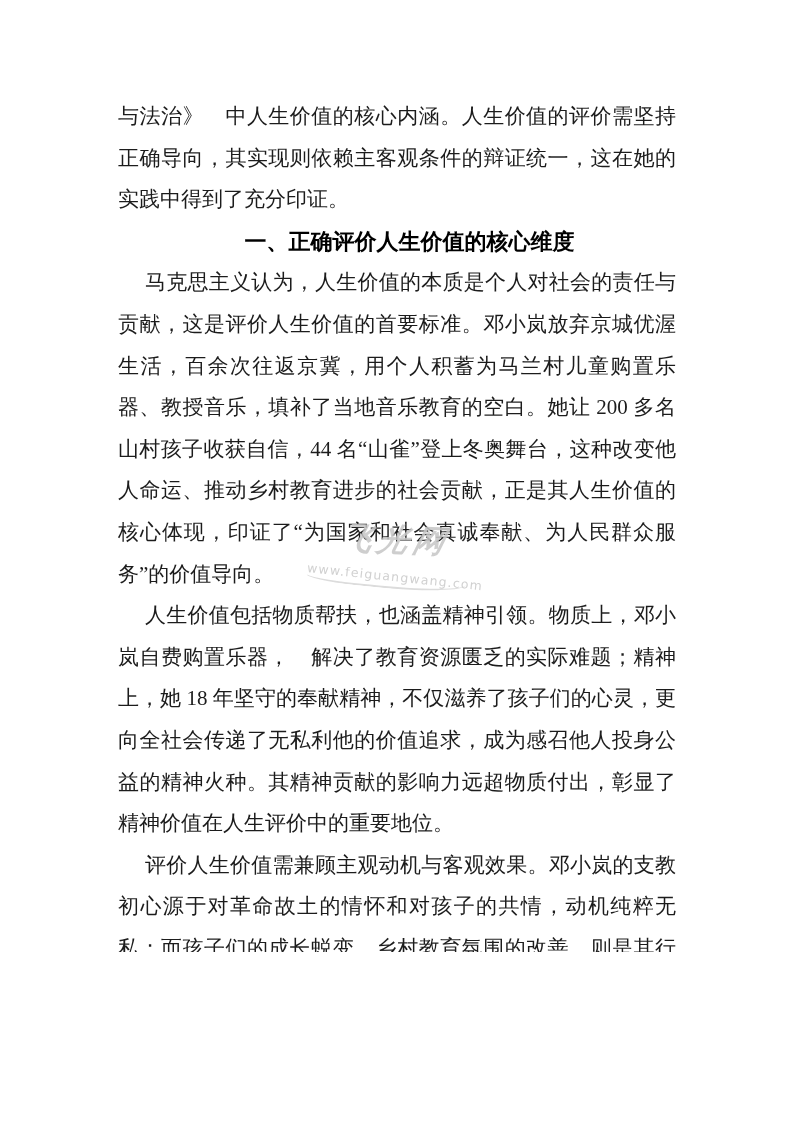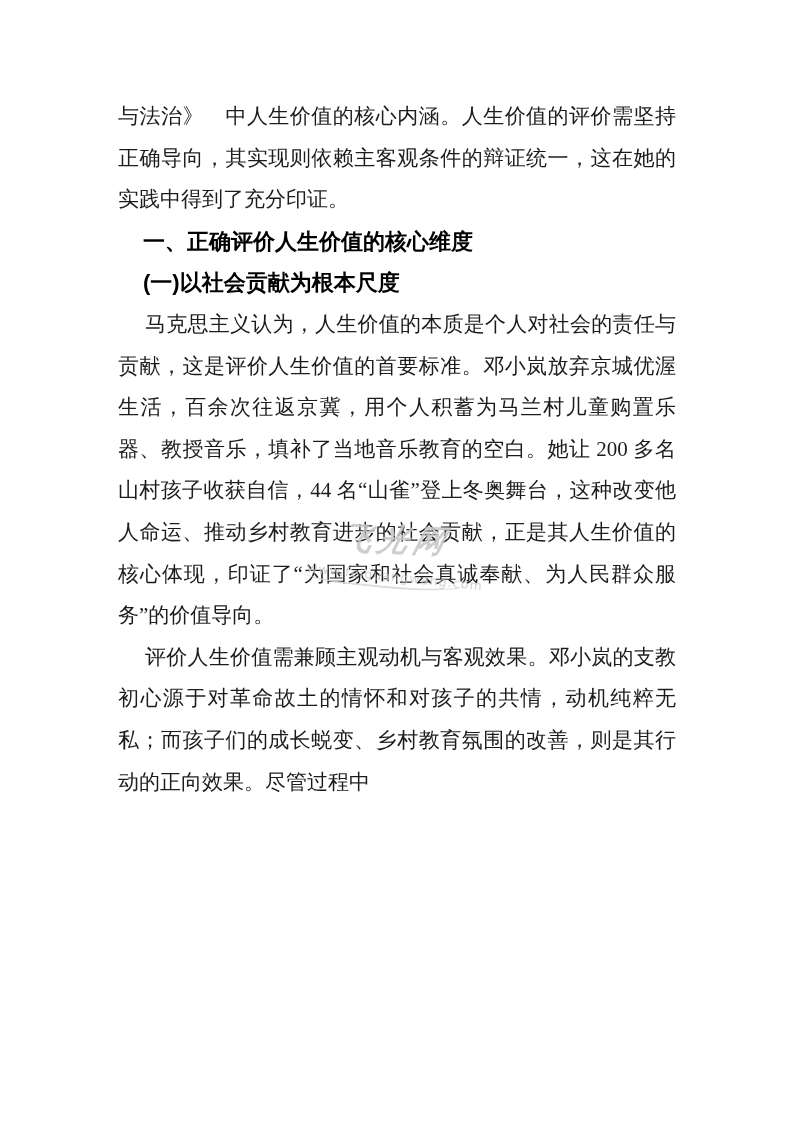--- a/index.html
+++ b/index.html
@@ -25,21 +25,21 @@
   }
   .par.indent { text-indent: 27px; }
 
   .h1, .h2 {
     font-family: "Liberation Sans", "DejaVu Sans", sans-serif;
     font-weight: 700;
     font-size: 22px;
     line-height: 41.6px;
     color: #000000;
     text-indent: 25px;
-    text-align: left;
+    text-align: center;
   }
 
   
   .watermark {
     position: absolute;
     left: 300px;
     top: 520px;
     width: 190px;
     pointer-events: none;
     opacity: 0.85;
@@ -73,25 +73,25 @@
 </style>
 </head>
 <body>
 
 <div class="page">
 
   <p class="par">与法治》 中人生价值的核心内涵。人生价值的评价需坚持正确导向，其实现则依赖主客观条件的辩证统一，这在她的实践中得到了充分印证。</p>
 
   <h1 class="h1">一、正确评价人生价值的核心维度</h1>
 
-  <h2 class="h2">(一)以社会贡献为根本尺度</h2>
 
   <p class="par indent">马克思主义认为，人生价值的本质是个人对社会的责任与贡献，这是评价人生价值的首要标准。邓小岚放弃京城优渥生活，百余次往返京冀，用个人积蓄为马兰村儿童购置乐器、教授音乐，填补了当地音乐教育的空白。她让 200 多名山村孩子收获自信，44 名“山雀”登上冬奥舞台，这种改变他人命运、推动乡村教育进步的社会贡献，正是其人生价值的核心体现，印证了“为国家和社会真诚奉献、为人民群众服务”的价值导向。</p>
 
 
+  <p class="par indent">人生价值包括物质帮扶，也涵盖精神引领。物质上，邓小岚自费购置乐器， 解决了教育资源匮乏的实际难题；精神上，她 18 年坚守的奉献精神，不仅滋养了孩子们的心灵，更向全社会传递了无私利他的价值追求，成为感召他人投身公益的精神火种。其精神贡献的影响力远超物质付出，彰显了精神价值在人生评价中的重要地位。</p>
 
 
   <p class="par indent">评价人生价值需兼顾主观动机与客观效果。邓小岚的支教初心源于对革命故土的情怀和对孩子的共情，动机纯粹无私；而孩子们的成长蜕变、乡村教育氛围的改善，则是其行动的正向效果。尽管过程中</p>
 
   <div class="watermark">
     <div class="wm-logo">飞光网</div>
     <div class="wm-url">www.feiguangwang.com</div>
   </div>
 
 </div>

